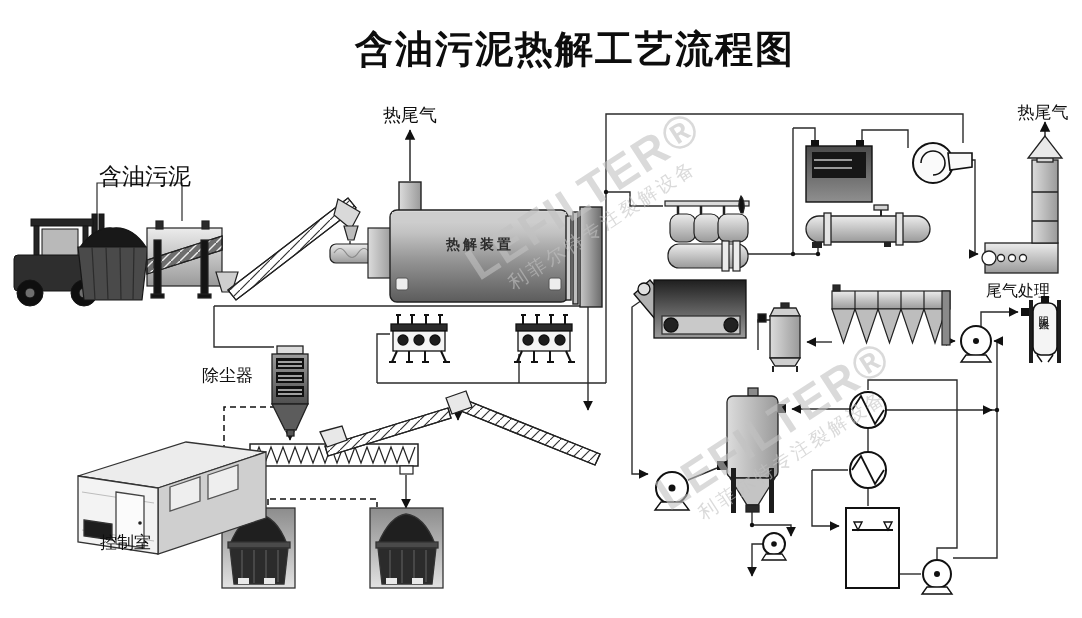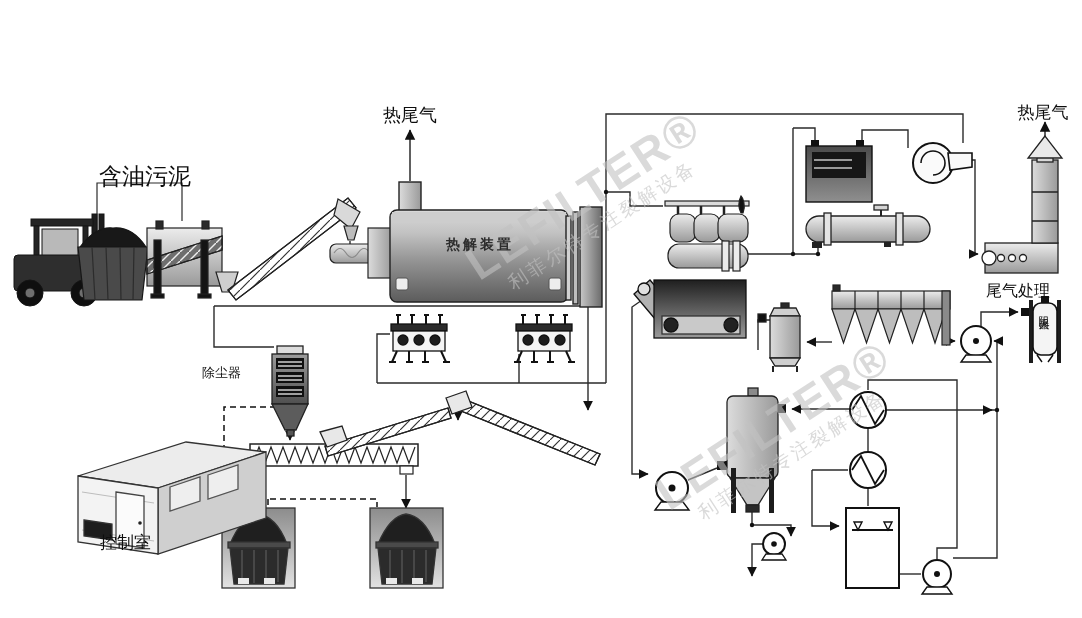--- a/index.html
+++ b/index.html
@@ -7,21 +7,21 @@
          font-family:"Liberation Sans","DejaVu Sans",sans-serif;}
   #stage svg{position:absolute;left:0;top:0;}
   .label{position:absolute;color:#0d0d0d;white-space:nowrap;z-index:5;}
   .title{left:575px;top:24px;transform:translateX(-50%);font-size:38px;font-weight:bold;letter-spacing:2px;}
   .lbl-oily{left:99px;top:161px;font-size:23px;}
   .lbl-htgl{left:410px;top:103px;transform:translateX(-50%);font-size:18px;}
   .lbl-kiln{left:480px;top:236px;transform:translateX(-50%);font-size:14px;font-weight:600;
             letter-spacing:3px;color:#2d2d2d;}
   .lbl-htgr{left:1043px;top:101px;transform:translateX(-50%);font-size:17px;}
   .lbl-tgt{left:986px;top:281px;font-size:16px;}
-  .lbl-dc{left:202px;top:364px;font-size:13px;}
+  .lbl-dc{left:202px;top:364px;font-size:17px;}
   .lbl-cr{left:100px;top:531px;font-size:17px;}
   .lbl-fa{left:1037px;top:308px;font-size:11px;writing-mode:vertical-rl;text-orientation:upright;
           letter-spacing:1px;height:48px;line-height:14px;}
   .wm{position:absolute;transform:rotate(-33deg);color:#c2c2c2;opacity:.6;text-align:center;
       z-index:1;pointer-events:none;}
   .wm .brand{font-size:46px;font-weight:bold;letter-spacing:2px;line-height:1;}
   .wm .tag{font-size:19px;letter-spacing:3px;}
   .wm1{left:440px;top:170px;width:300px;}
   .wm2{left:630px;top:400px;width:300px;}
 </style>
@@ -388,20 +388,21 @@
   <polygon points="854,522 862,522 858,530" fill="none" stroke-width="1.4"></polygon>
   <polygon points="884,522 892,522 888,530" fill="none" stroke-width="1.4"></polygon>
 </g>
 <g stroke="#111" stroke-width="2">
   <circle cx="937" cy="574" r="14" fill="#fff"></circle>
   <circle cx="937" cy="574" r="3" fill="#111" stroke="none"></circle>
   <polygon points="927,587 947,587 952,594 922,594" fill="#fff" stroke-width="1.4"></polygon>
 </g>
 </svg>
 
+<div class="label title">含油污泥热解工艺流程图</div>
 <div class="label lbl-oily">含油污泥</div>
 <div class="label lbl-htgl">热尾气</div>
 <div class="label lbl-kiln">热解装置</div>
 <div class="label lbl-htgr">热尾气</div>
 <div class="label lbl-tgt">尾气处理</div>
 <div class="label lbl-dc">除尘器</div>
 <div class="label lbl-cr">控制室</div>
 <div class="label lbl-fa">阻火器</div>
 
 <div class="wm wm1">

